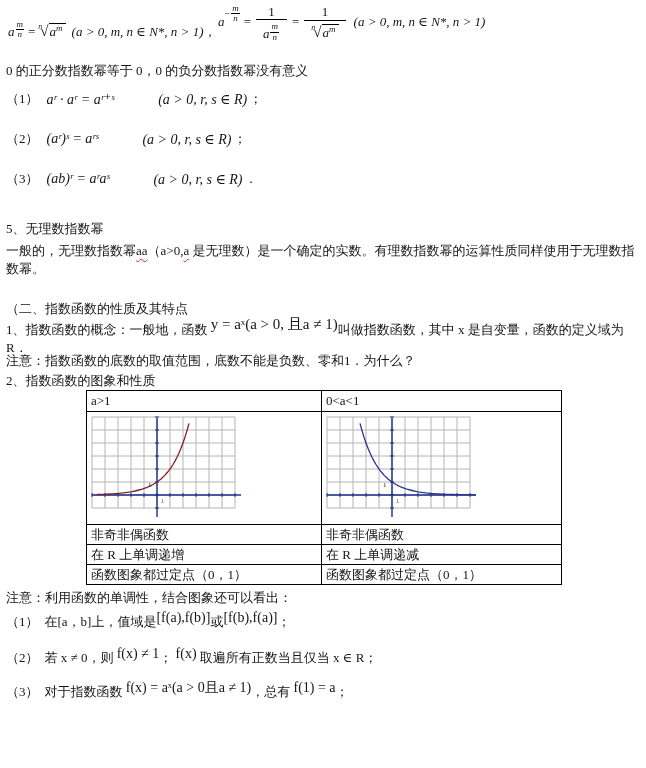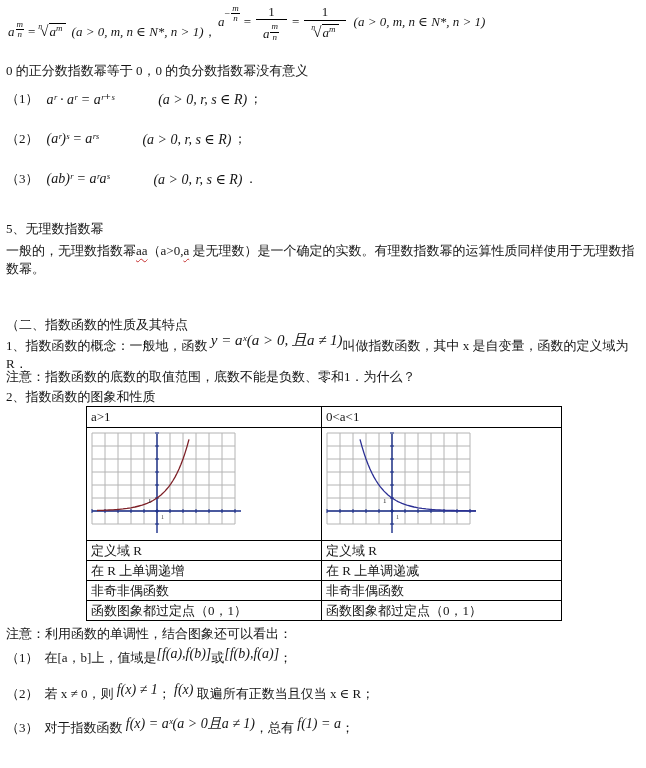--- a/index.html
+++ b/index.html
@@ -37,23 +37,23 @@
   .h-rational{margin-top:16px;}
   .rule{margin-top:6px;height:26px;display:flex;align-items:center;white-space:nowrap;}
   .rule + .rule{margin-top:14px;}
   .rule .no{margin-right:8px;}
   .rule .lhs{font-size:14px;}
   .rule .rcond{margin-left:44px;font-style:italic;font-size:14px;}
   .rule .rend{margin-left:2px;}
   .h-sec5{margin-top:28px;}
   .para5{margin-top:4px;}
   .sq{text-decoration:underline wavy #c53030;text-decoration-thickness:1px;text-underline-offset:3px;}
-  .h-sec2{margin-top:38px;font-family:Liberation Mono, monospace;}
+  .h-sec2{margin-top:22px;font-family:Liberation Mono, monospace;}
   .concept{margin-top:2px;height:26px;}
-  .mr{position:relative;top:-5px;font-style:italic;font-size:15px;white-space:nowrap;}
+  .mr{position:relative;top:-5px;font-size:15px;white-space:nowrap;}
   .note1{margin-top:6px;}
   .h-table{margin-top:2px;}
 
   
   table{border-collapse:collapse;margin:0 0 0 80px;table-layout:fixed;}
   td{border:1px solid #000;padding:0 4px;line-height:19px;font-size:13px;vertical-align:middle;}
   tr.ghead td{line-height:20px;}
   tr.graphrow td{padding:4px 0 4px 4px;}
   .gwrap{width:230px;height:104px;}
 
@@ -153,30 +153,26 @@
                 <path d="M1 1V92M14 1V92M27 1V92M40 1V92M53 1V92M66 1V92M79 1V92M92 1V92M105 1V92M118 1V92M131 1V92M144 1V92M1 1H144M1 14H144M1 27H144M1 40H144M1 53H144M1 66H144M1 79H144M1 92H144" stroke="#b4b4b4" stroke-width="1" fill="none"></path>
                 <path d="M1 77V81M14 77V81M27 77V81M40 77V81M53 77V81M66 77V81M79 77V81M92 77V81M105 77V81M118 77V81M131 77V81M144 77V81M64 1H68M64 14H68M64 27H68M64 40H68M64 53H68M64 66H68M64 79H68M64 92H68" stroke="#1b2f8a" stroke-width="1" fill="none"></path>
                 <path d="M1 79H150M66 2V101" stroke="#1b2f8a" stroke-width="1.4" fill="none"></path>
                 <path d="M34.0 7.4L36.0 14.6L38.0 21.1L40.0 27.0L42.0 32.3L44.0 37.0L46.0 41.2L48.0 45.1L50.0 48.5L52.0 51.6L54.0 54.3L56.0 56.8L58.0 59.1L60.0 61.1L62.0 62.9L64.0 64.5L66.0 66.0L68.0 67.3L70.0 68.5L72.0 69.6L74.0 70.5L76.0 71.4L78.0 72.1L80.0 72.8L82.0 73.5L84.0 74.0L86.0 74.5L88.0 75.0L90.0 75.4L92.0 75.8L94.0 76.1L96.0 76.4L98.0 76.6L100.0 76.9L102.0 77.1L104.0 77.3L106.0 77.5L108.0 77.6L110.0 77.8L112.0 77.9L114.0 78.0L116.0 78.1L118.0 78.2L120.0 78.3L122.0 78.3L124.0 78.4L126.0 78.5L128.0 78.5L130.0 78.6L132.0 78.6L134.0 78.7L136.0 78.7L138.0 78.7L140.0 78.7L142.0 78.8L144.0 78.8L146.0 78.8L148.0 78.8L150.0 78.9" stroke="#2b2f94" stroke-width="1.3" fill="none"></path>
                 <text x="57" y="71" font-size="7" font-family="serif" fill="#222">1</text>
                 <text x="70" y="87" font-size="6" font-family="serif" fill="#444">1</text>
               </svg></div>
           </td>
     </tr>
     <tr>
-      <td>定义域 R</td>
-          <td>定义域 R</td>
+      <td>非奇非偶函数</td>
+          <td>非奇非偶函数</td>
     </tr>
     <tr>
       <td>在 R 上单调递增</td>
           <td>在 R 上单调递减</td>
-    </tr>
-    <tr>
-      <td>非奇非偶函数</td>
-          <td>非奇非偶函数</td>
     </tr>
     <tr>
       <td>函数图象都过定点（0，1）</td>
           <td>函数图象都过定点（0，1）</td>
     </tr>
   </tbody>
     </table>
 
   <div class="tline notesh">注意：利用函数的单调性，结合图象还可以看出：</div>
 

